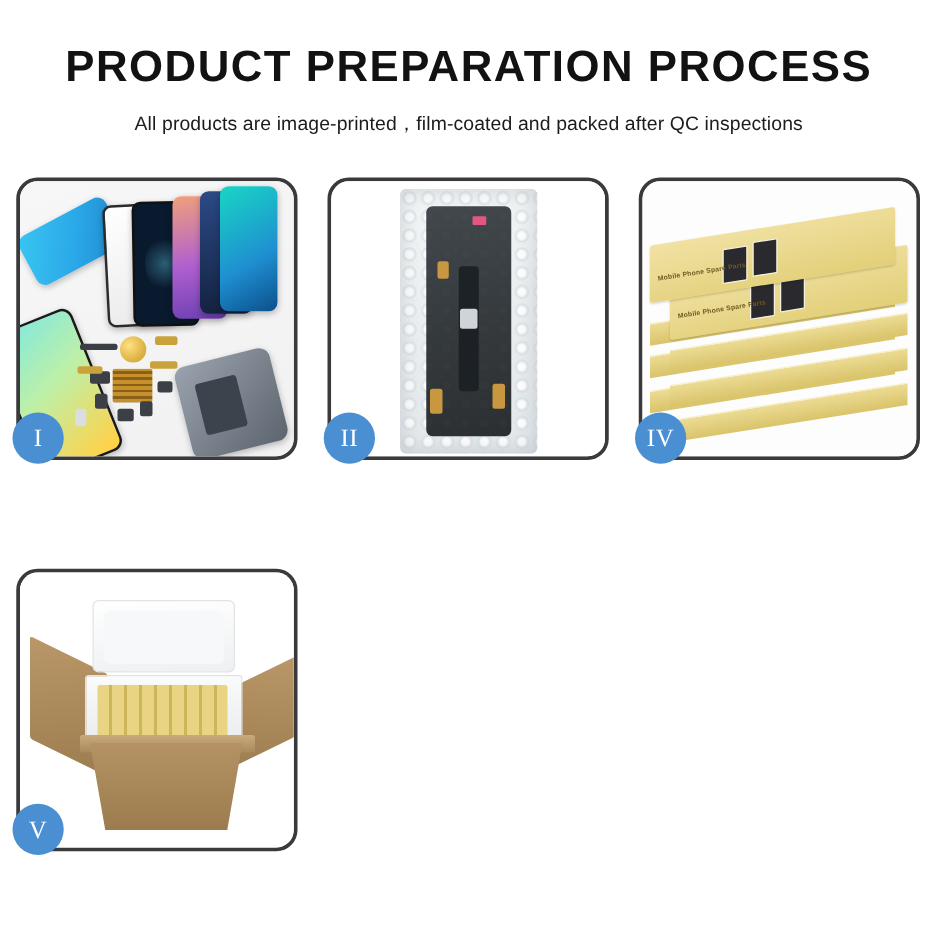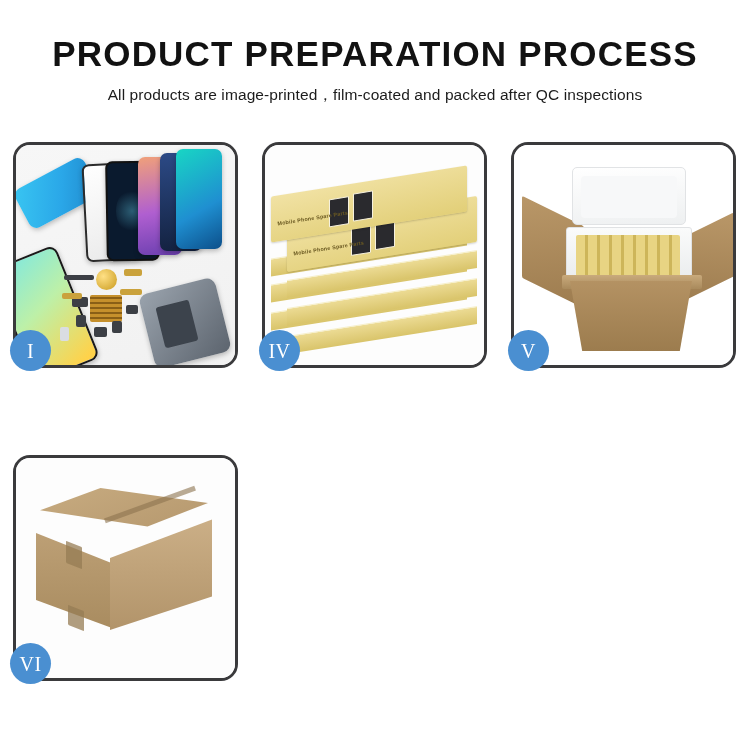--- a/index.html
+++ b/index.html
@@ -7,21 +7,21 @@
     width:750px;height:750px;background:#ffffff;
     font-family:"Liberation Sans","DejaVu Sans",sans-serif;
     overflow:hidden;position:relative;
   }
   .header{width:750px;padding-top:34px;text-align:center;}
   .title{
     font-size:35px;letter-spacing:1.2px;color:#121212;font-weight:700;
     line-height:40px;white-space:nowrap;
   }
   .subtitle{
-    font-size:15.5px;color:#1c1c1c;margin-top:11px;line-height:20px;
+    font-size:15.5px;color:#1c1c1c;margin-top:16px;line-height:20px;
     letter-spacing:.1px;white-space:nowrap;
   }
   .grid{
     position:absolute;left:13px;top:142px;width:724px;height:600px;
     display:grid;grid-template-columns:225px 225px 225px;
     grid-template-rows:226px 226px;column-gap:24px;row-gap:87px;
   }
   .panel{
     position:relative;border:3px solid #3a3a3c;border-radius:17px;
     background:#ffffff;overflow:visible;
@@ -189,20 +189,34 @@
       <div class="chip" style="left:96px;top:176px;width:10px;height:12px;"></div>
       <div class="chip" style="left:110px;top:160px;width:12px;height:9px;"></div>
       <div class="chip" style="left:44px;top:182px;width:9px;height:14px;background:#dadde2;"></div>
       <div class="flex-strip" style="left:108px;top:124px;width:18px;height:7px;"></div>
       <div class="flex-strip" style="left:46px;top:148px;width:20px;height:6px;"></div>
       <div class="flex-strip" style="left:104px;top:144px;width:22px;height:6px;"></div>
     </div>
     <div class="badge">I</div>
   </div>
 
+  <div class="panel">
+    <div class="panel-inner p2">
+      <div class="bubble-bag">
+        <div class="screen-part"></div>
+        <div class="flex-tail"></div>
+        <div class="conn"></div>
+        <div class="pink-dot"></div>
+        <div class="gold-tab" style="left:30px;top:58px;width:9px;height:14px;"></div>
+        <div class="gold-tab" style="left:24px;top:160px;width:10px;height:20px;"></div>
+        <div class="gold-tab" style="left:74px;top:156px;width:10px;height:20px;"></div>
+      </div>
+    </div>
+    <div class="badge">II</div>
+  </div>
 
 
   <div class="panel">
     <div class="panel-inner p4">
       <div class="layer" style="top:152px;"></div>
       <div class="layerR" style="top:176px;"></div>
       <div class="layer" style="top:124px;"></div>
       <div class="layerR" style="top:148px;"></div>
       <div class="layer" style="top:98px;"></div>
       <div class="layerR" style="top:120px;"></div>
@@ -226,25 +240,14 @@
       <div class="flapR"></div>
       <div class="styroLid"></div>
       <div class="styroBody"></div>
       <div class="goldStack"></div>
       <div class="cartonRim"></div>
       <div class="cartonBody"></div>
     </div>
     <div class="badge">V</div>
   </div>
 
-  <div class="panel">
-    <div class="panel-inner p6">
-      <div class="c6-top"></div>
-      <div class="c6-left"></div>
-      <div class="c6-right"></div>
-      <div class="c6-seam"></div>
-      <div class="tape" style="left:50px;top:86px;width:16px;height:22px;transform:skewY(22deg);"></div>
-      <div class="tape" style="left:52px;top:150px;width:16px;height:20px;transform:skewY(22deg);"></div>
-    </div>
-    <div class="badge">VI</div>
-  </div>
 
 </div>
 
 </body></html>

